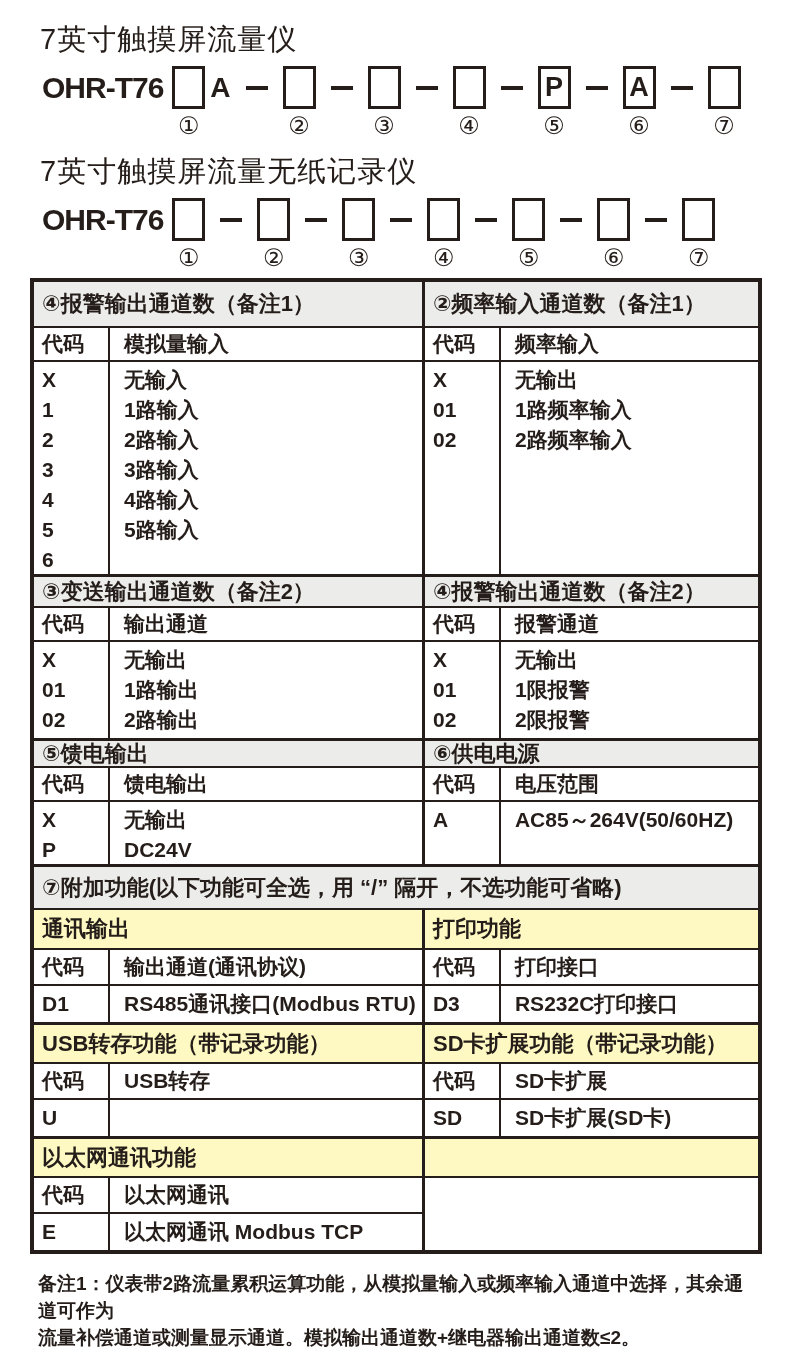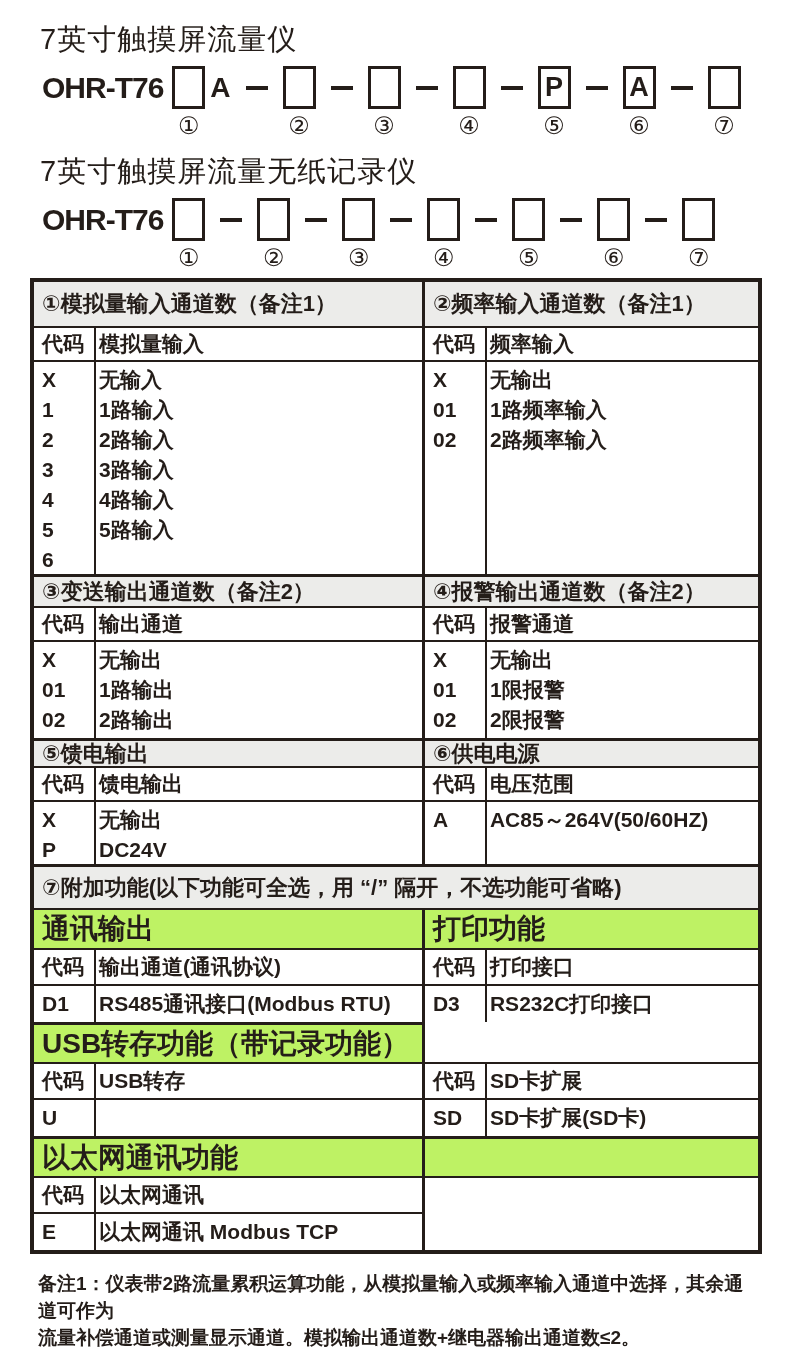--- a/index.html
+++ b/index.html
@@ -43,26 +43,26 @@
     border:4px solid var(--ink);
   }
   .band{display:flex;width:100%;}
   .half{display:flex;border-top:2px solid var(--ink);}
   .hl{width:54%;border-right:3px solid var(--ink);}
   .hr{width:46%;}
   .band.first .half{border-top:none;}
   .band.thick .half{border-top:3px solid var(--ink);}
   .band.merge-r .hr{border-top:none;}
   .cell{display:flex;align-items:center;font-weight:bold;font-size:21px;}
-  .code{width:62px;border-right:2px solid var(--ink);padding-left:8px;flex-shrink:0;}
-  .desc{flex:1;padding-left:3px;}
+  .code{width:76px;border-right:2px solid var(--ink);padding-left:8px;flex-shrink:0;}
+  .desc{flex:1;padding-left:14px;}
   .fullcell{flex:1;padding-left:8px;display:flex;align-items:center;font-weight:bold;}
   .sec{background:var(--gray);}
   .sec .fullcell{font-size:22px;}
-  .sub .fullcell{font-size:28px;background:#bef264;}
+  .sub .fullcell{font-size:22px;background:#fef9c3;}
   .multi{display:block;padding-top:3px;}
   .ln{line-height:30px;white-space:nowrap;}
 
   
   .note{
     margin:16px 38px 0 38px;
     font-size:19px;font-weight:bold;line-height:27px;
   }
 </style>
 </head>
@@ -174,21 +174,21 @@
         <span></span>
       </span>
     <span class="posnum">⑦</span>
   </span>
 </div>
 
 <div class="otable">
 
   <div class="band sec first" style="height:44px">
     <div class="half hl">
-        <div class="fullcell">①模拟量输入通道数（备注1）</div>
+        <div class="fullcell">④报警输出通道数（备注1）</div>
       </div>
     <div class="half hr">
         <div class="fullcell">②频率输入通道数（备注1）</div>
       </div>
   </div>
   <div class="band" style="height:34px">
     <div class="half hl">
       <div class="cell code">代码</div>
       <div class="cell desc">模拟量输入</div>
     </div>
@@ -347,20 +347,23 @@
     <div class="half hr">
       <div class="cell code">D3</div>
       <div class="cell desc">RS232C打印接口</div>
     </div>
   </div>
 
   <div class="band sub thick" style="height:40px">
     <div class="half hl">
         <div class="fullcell">USB转存功能（带记录功能）</div>
       </div>
+    <div class="half hr">
+        <div class="fullcell">SD卡扩展功能（带记录功能）</div>
+      </div>
   </div>
   <div class="band" style="height:36px">
     <div class="half hl">
       <div class="cell code">代码</div>
       <div class="cell desc">USB转存</div>
     </div>
     <div class="half hr">
       <div class="cell code">代码</div>
       <div class="cell desc">SD卡扩展</div>
     </div>

